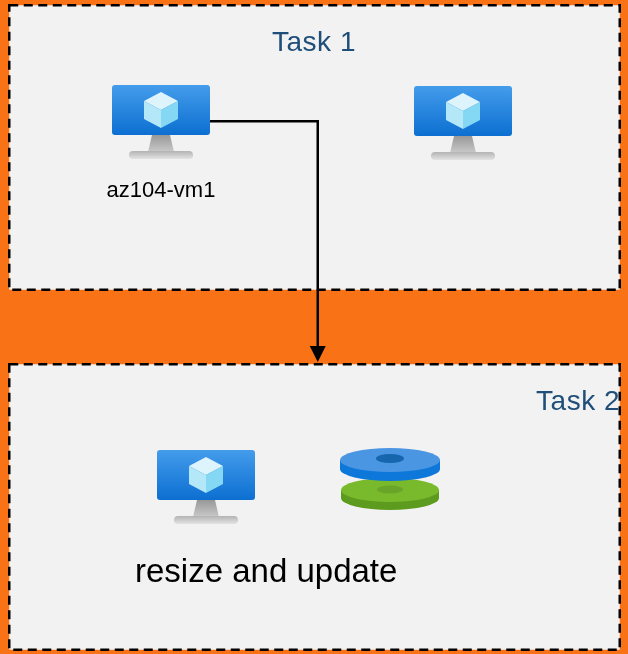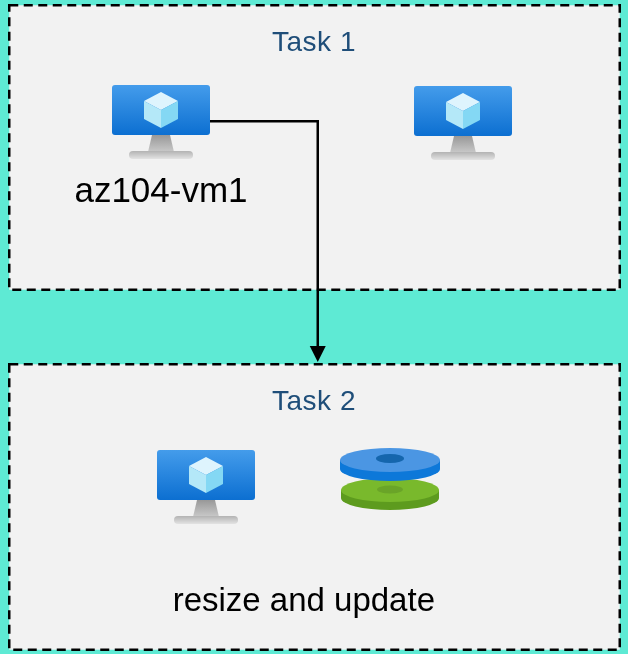--- a/index.html
+++ b/index.html
@@ -5,58 +5,57 @@
   html, body {
     margin: 0;
     padding: 0;
     background: #ffffff;
     font-family: "Liberation Sans", sans-serif;
   }
   .page {
     position: relative;
     width: 628px;
     height: 654px;
-    background: #5eead4;
+    background: #f97316;
     overflow: hidden;
   }
   .bg-svg {
     position: absolute;
     left: 0;
     top: 0;
     z-index: 0;
   }
   .abs { position: absolute; z-index: 1; }
   .task-title {
     left: 8px;
     width: 612px;
     text-align: center;
     font-size: 28px;
     font-weight: 400;
     color: #1f4e79;
     letter-spacing: 0.5px;
   }
   .task1-title { top: 26px; }
-  .task2-title { top: 385px; }
+  .task2-title { top: 385px; text-align: right; }
   .vm-label {
     width: 200px;
     text-align: center;
-    font-size: 35px;
+    font-size: 22px;
     line-height: 40px;
     color: #000000;
     white-space: nowrap;
   }
   .caption {
     left: 135px;
     top: 552px;
     width: 300px;
-    text-align: right;
+    text-align: left;
     font-size: 33px;
     color: #000000;
     white-space: nowrap;
-    margin-top: 29px;
   }
   svg { display: block; }
 </style>
 </head>
 <body>
 
 <div class="page">
 
   <svg width="0" height="0" style="position:absolute" aria-hidden="true">
     <defs>

